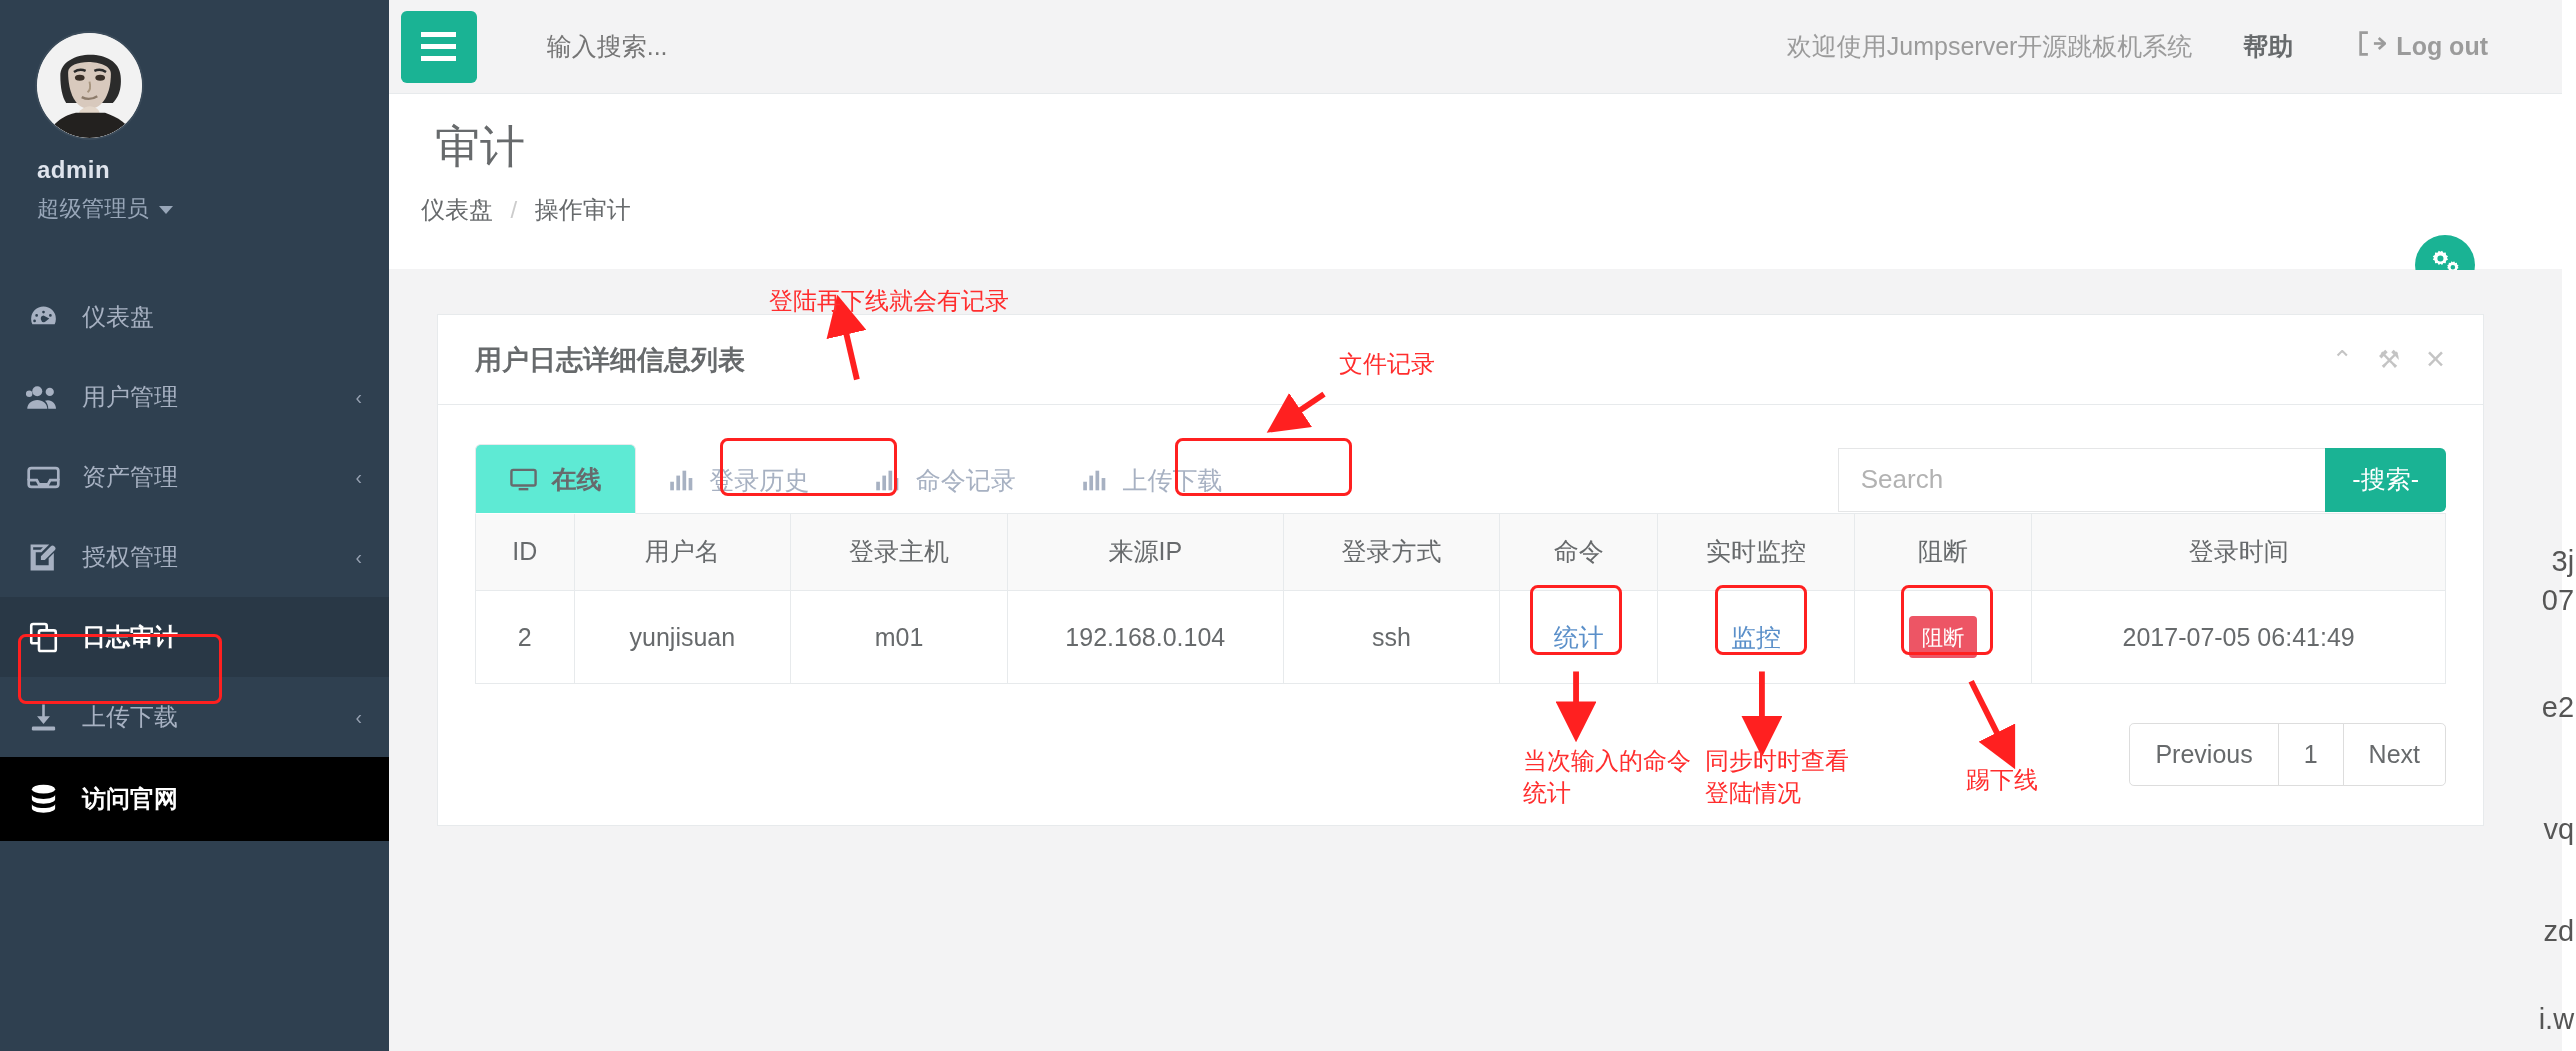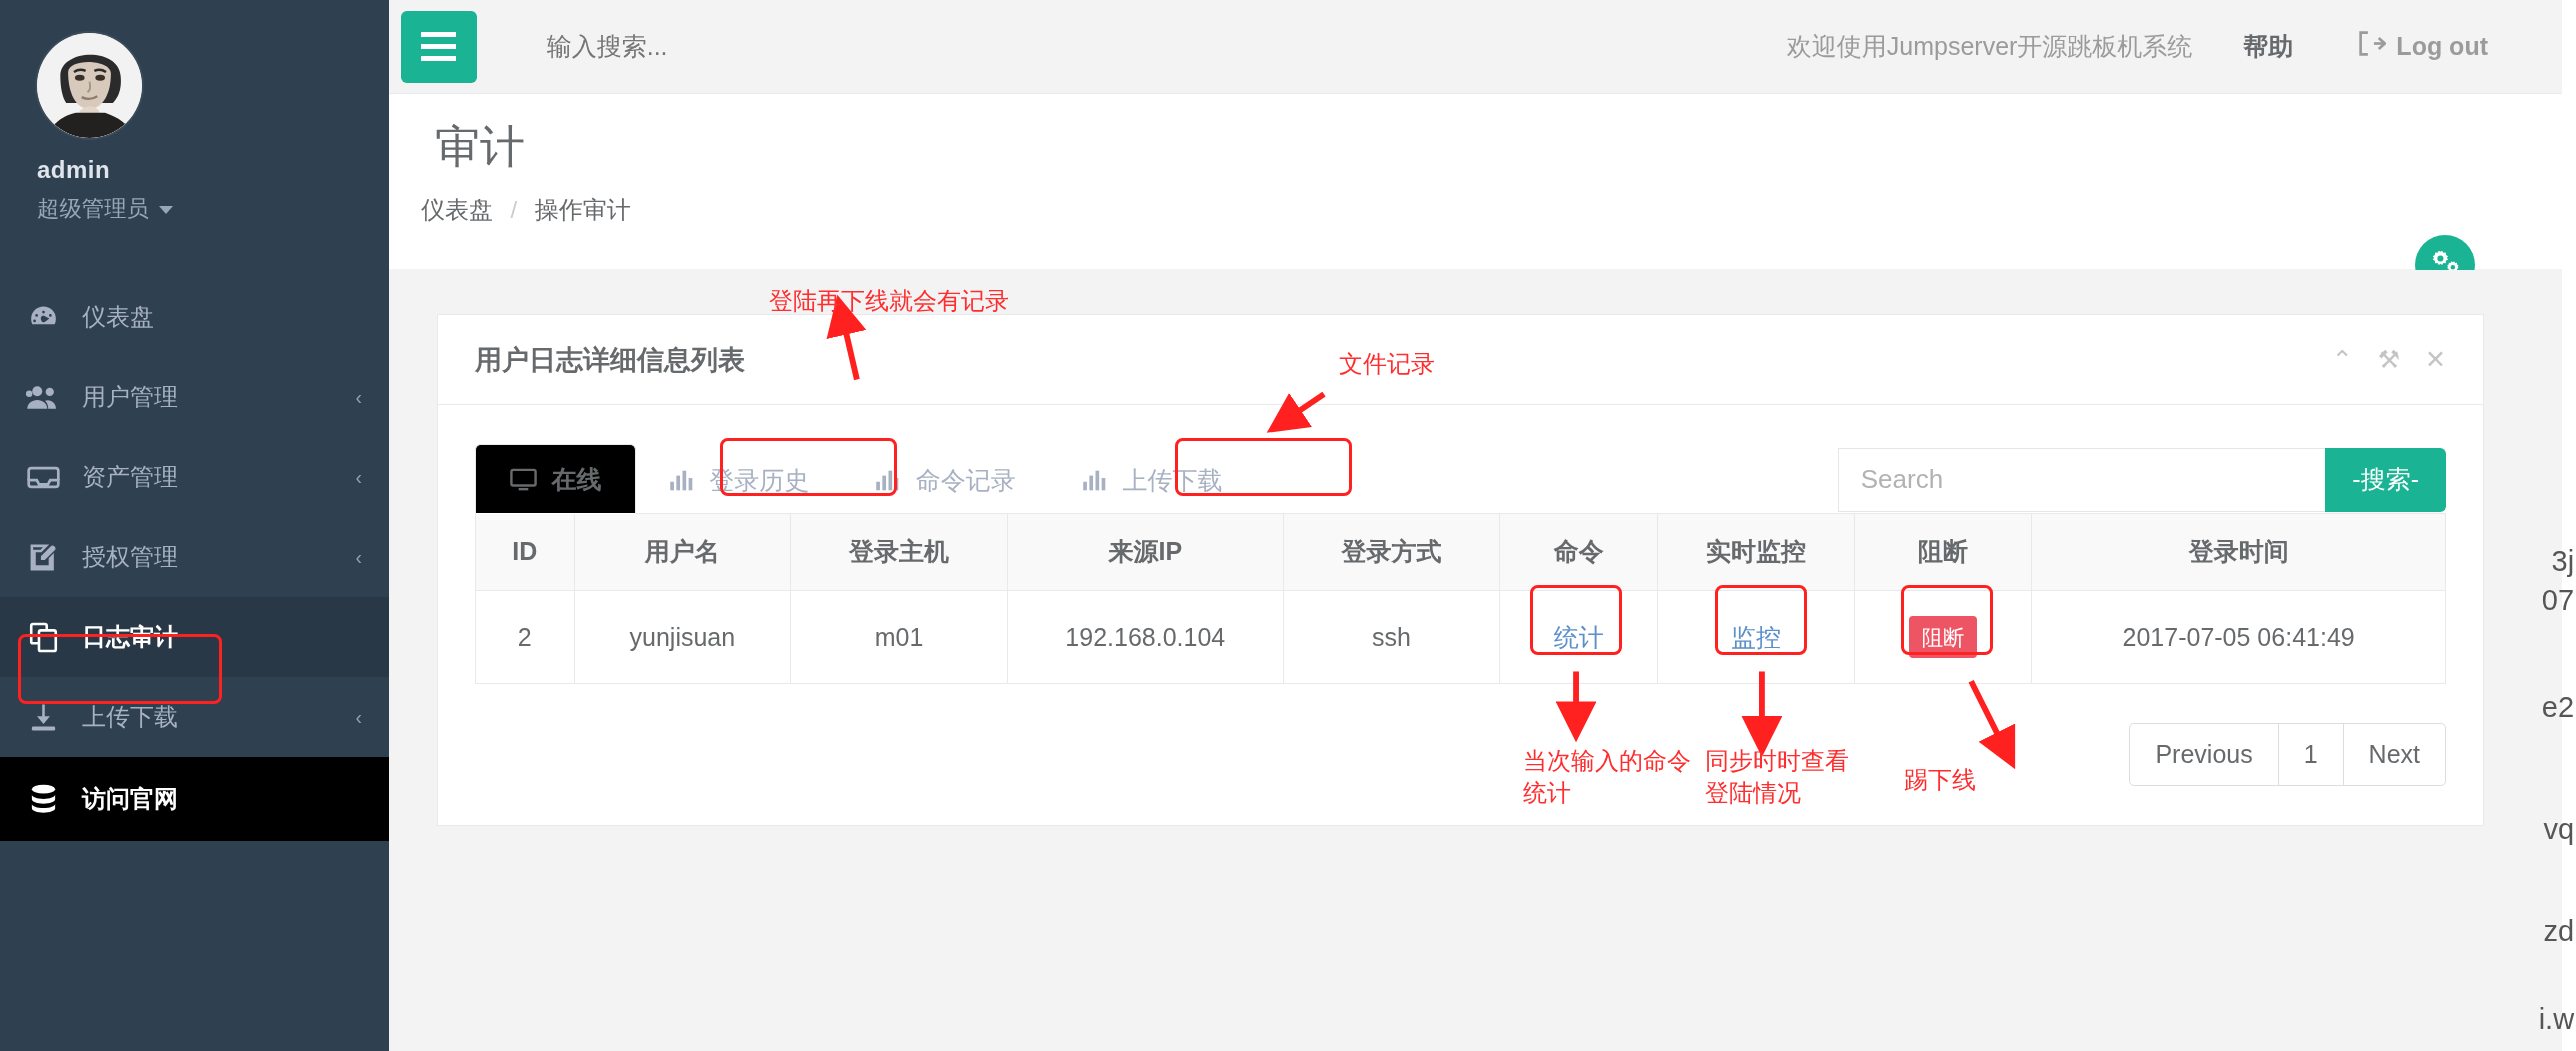--- a/index.html
+++ b/index.html
@@ -143,21 +143,21 @@
 
   
   .tabs { display: flex; align-items: flex-end; position: relative; height: 76px; }
   .tab {
     display:flex; align-items:center; gap: 13.6px;
     font-size: 25px; color: #a7b1c2; cursor: pointer;
     padding: 17.5px 33px; position: relative;
   }
   .tab.active {
     color: #676a6c; font-weight: bold;
-    background:#000000;
+    background:#5eead4;
     border:1px solid #e7eaec; border-bottom-color:#fff;
     border-radius: 5.8px 5.8px 0 0;
   }
   .tab .tab-ico { color:#a7b1c2; display:inline-flex; }
   .tab.active .tab-ico { color:#676a6c; }
 
   .searchbox {
     position: absolute; right: 0; top: 9.7px;
     display: flex; align-items: stretch;
   }
@@ -171,21 +171,21 @@
   .search-btn {
     background: #1ab394; color: #fff; border: none;
     padding: 0 27px; font-size: 25px; cursor: pointer;
     border-radius: 0 5.8px 5.8px 0;
   }
 
   
   table.grid { width: 100%; border-collapse: collapse; margin-top: -1px; }
   table.grid th {
     border: 1px solid #e7eaec; background: #f9f9f9;
-    font-size: 25px; color: #676a6c; font-weight: bold;
+    font-size: 25px; color: #676a6c; font-weight: normal;
     padding: 21.4px 7.8px; text-align: center;
   }
   table.grid td {
     border: 1px solid #e7eaec;
     font-size: 25px; color: #676a6c;
     padding: 25px 7.8px; text-align: center;
   }
   .link-blue { color: #5a8fc9; text-decoration: none; cursor:pointer; }
   .badge-danger {
     display:inline-block; background:#ed5565; color:#fff;
@@ -521,21 +521,21 @@
     <div class="ann-box" style="left:1530px; top:585px; width:92px; height:70px;"></div>
     <div class="ann-box" style="left:1715px; top:585px; width:92px; height:70px;"></div>
     <div class="ann-box" style="left:1901px; top:585px; width:92px; height:70px;"></div>
 
     <div class="ann" style="left:769px; top:285px;">登陆再下线就会有记录</div>
     <div class="ann" style="left:1339px; top:348px;">文件记录</div>
     <div class="ann" style="left:1523px; top:745px;">当次输入的命令
 统计</div>
     <div class="ann" style="left:1705px; top:745px;">同步时时查看
 登陆情况</div>
-    <div class="ann" style="left:1904px; top:764px;">踢下线</div>
+    <div class="ann" style="left:1966px; top:764px;">踢下线</div>
   </div>
 
   <div style="position:absolute;right:0;top:0;width:13.6px;height:1051px;background:#ffffff;"></div>
   <div class="edge-text" style="top:545px;">3j</div>
   <div class="edge-text" style="top:584px;">07</div>
   <div class="edge-text" style="top:691px;">e2</div>
   <div class="edge-text" style="top:813px;">vq</div>
   <div class="edge-text" style="top:915px;">zd</div>
   <div class="edge-text" style="top:1003px;">i.w</div>
 

